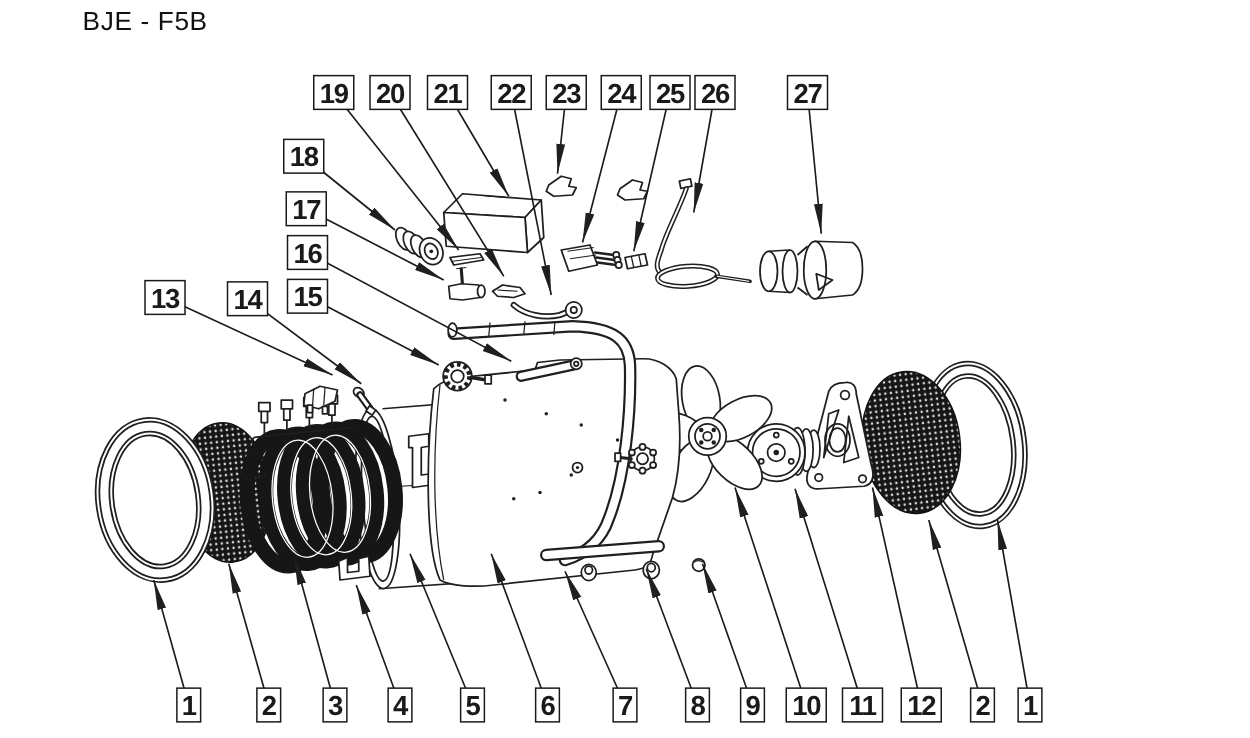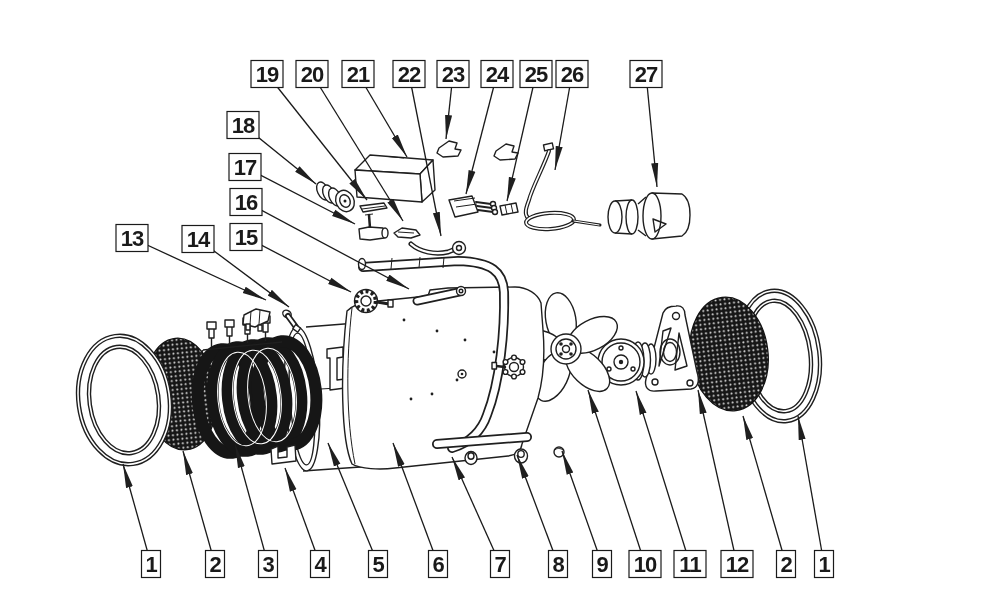--- a/index.html
+++ b/index.html
@@ -11,20 +11,21 @@
   .wh{fill:#ffffff;stroke:#1f1f1f;stroke-width:1.4;stroke-linejoin:round;}
   .thin{fill:none;stroke:#1f1f1f;stroke-width:1;}
   .tube-b{stroke:#1f1f1f;fill:none;stroke-linecap:round;}
   .tube-w{stroke:#ffffff;fill:none;stroke-linecap:round;}
   .dot{fill:#1f1f1f;stroke:none;}
 </style>
 </head>
 <body>
 
 <div class="stage">
+  <div class="title">BJE - F5B</div>
 
   <svg id="diagram" width="1000" height="590" viewBox="0 0 1000 590">
     <defs>
       <pattern id="meshpat" width="4.5" height="4.5" patternUnits="userSpaceOnUse">
         <rect width="4.5" height="4.5" fill="#161616"></rect>
         <circle cx="2.2" cy="2.2" r="1" fill="#ffffff" opacity="0.85"></circle>
       </pattern>
       <marker id="arw" markerWidth="26" markerHeight="10" refX="24" refY="4" orient="auto" markerUnits="userSpaceOnUse">
         <path d="M0,0.5 L24,4 L0,7.5 Z" fill="#1f1f1f"></path>
       </marker>

